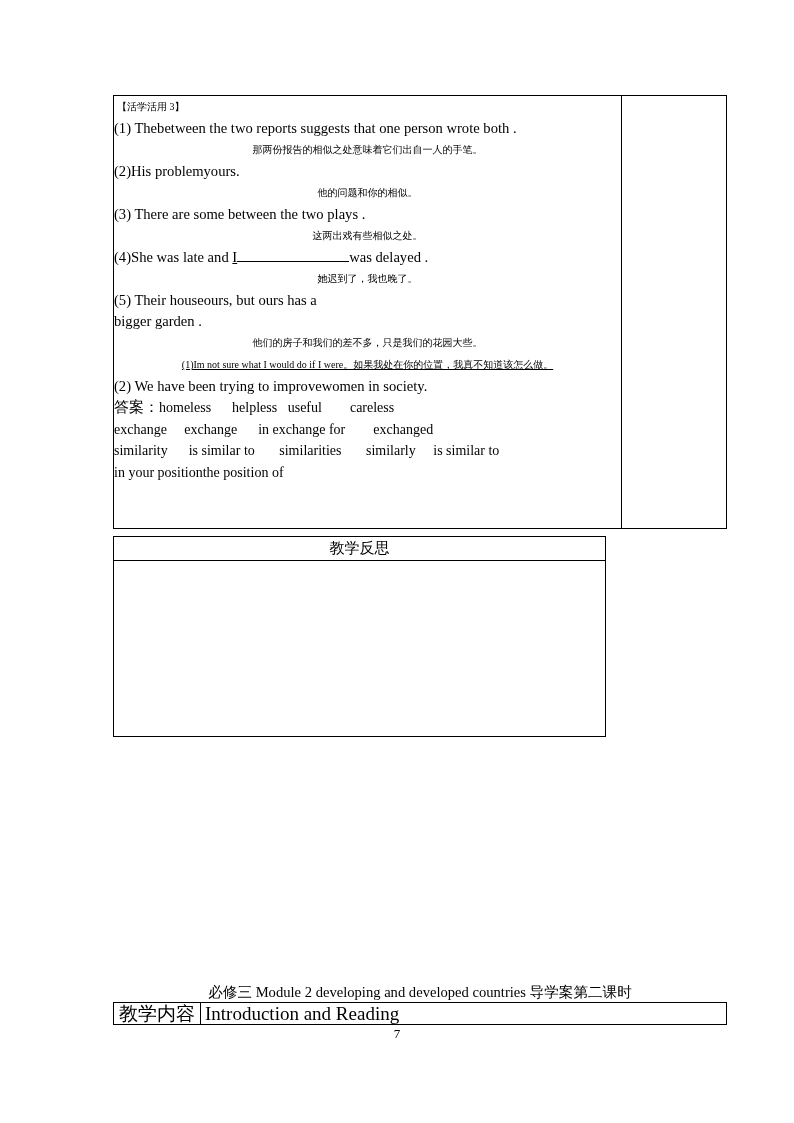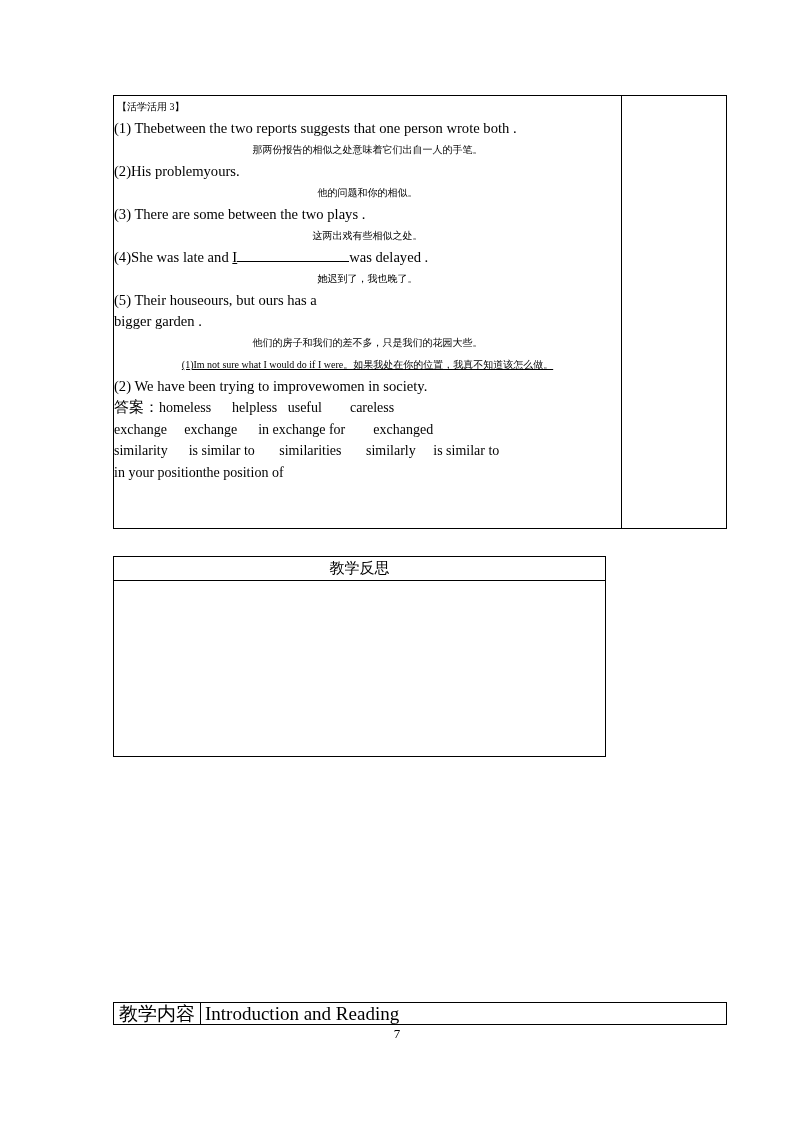--- a/index.html
+++ b/index.html
@@ -81,21 +81,21 @@
   .ans-line {
     font-size: 14px;
     line-height: 21.5px;
     white-space: pre;
   }
 
   
   .reflect-table {
     position: absolute;
     left: 113px;
-    top: 556px;
+    top: 536px;
     width: 493px;
     border-collapse: collapse;
     table-layout: fixed;
     padding-left: 19px;
   }
   .reflect-table td {
     border: 1.2px solid #000000;
     padding: 0;
   }
   .reflect-head {
@@ -193,20 +193,21 @@
     <tbody>
         <tr>
       <td class="reflect-head">教学反思</td>
     </tr>
     <tr>
       <td class="reflect-body"></td>
     </tr>
   </tbody>
     </table>
 
+  <div class="module-title">必修三  Module 2 developing and developed countries 导学案第二课时</div>
 
   <table class="foot-table">
     <tbody>
         <tr>
       <td class="foot-label">教学内容</td>
       <td>Introduction and Reading</td>
     </tr>
   </tbody>
     </table>
 

